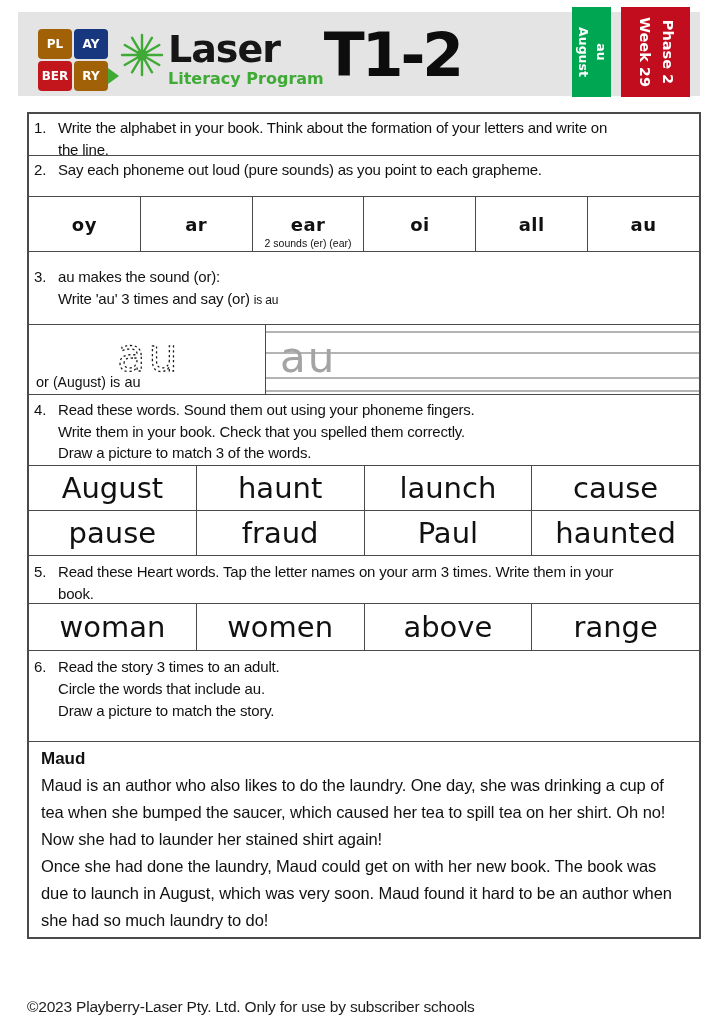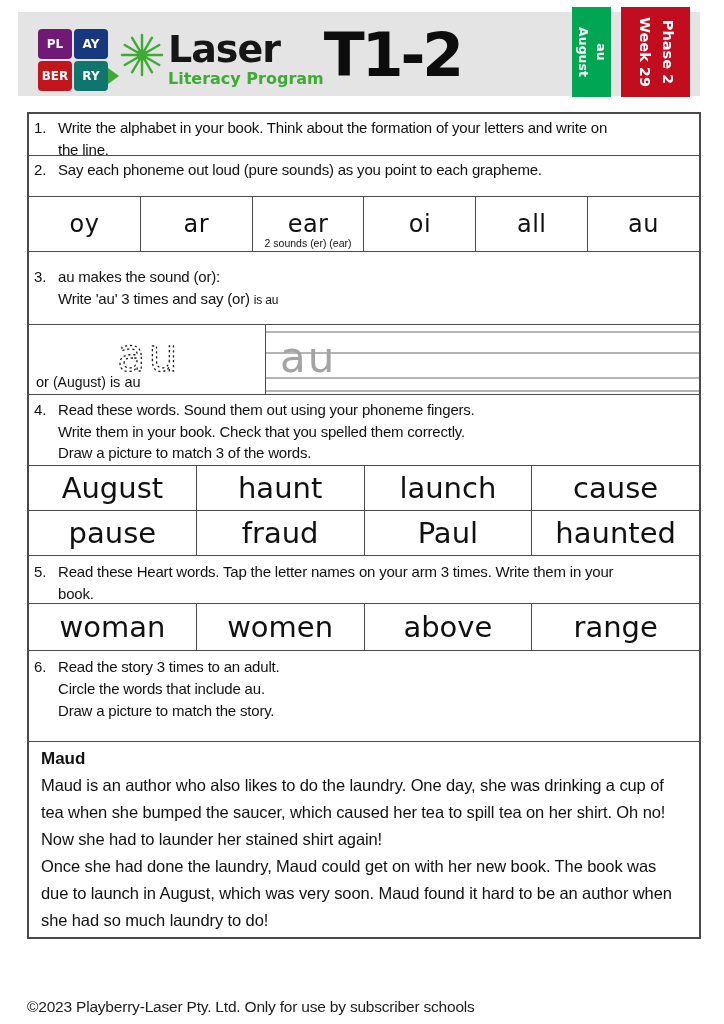--- a/index.html
+++ b/index.html
@@ -92,21 +92,21 @@
   .small-inline { font-size: 12px; }
 
   .grid-row { display: flex; }
   .gcell {
     flex: 1; border-left: 1px solid #4a4a4a;
     display: flex; align-items: center; justify-content: center;
     position: relative;
     font-family: "DejaVu Sans", sans-serif;
   }
   .gcell:first-child { border-left: none; }
-  .phoneme-main { font-size: 24px; letter-spacing: 0.5px; }
+  .phoneme-main { font-size: 18px; letter-spacing: 0.5px; font-weight: bold; }
   .phoneme-note {
     position: absolute; bottom: 2px; left: 0; right: 0;
     text-align: center; font-size: 10.5px; font-family: "Liberation Sans", sans-serif;
   }
   .word-cell { font-size: 29px; }
 
   
   .trace-row { display: flex; }
   .trace-left {
     width: 237px; flex: none; border-right: 1px solid #4a4a4a;
@@ -134,24 +134,24 @@
     position: absolute; left: 27px; top: 998px;
     font-size: 15.5px; color: #1c1c1c; letter-spacing: -0.2px;
   }
 </style>
 </head>
 <body>
 
 <div class="banner">
   <div class="logo-row">
     <div class="puzzle">
-      <div class="puzzle-tile" style="background: #701a75;">PL</div>
+      <div class="puzzle-tile" style="background: #a16207;">PL</div>
       <div class="puzzle-tile" style="background: rgb(23, 56, 126);">AY</div>
       <div class="puzzle-tile" style="background: rgb(195, 22, 28); text-align: right;">BER</div>
-      <div class="puzzle-tile" style="background: #0f766e;">RY</div>
+      <div class="puzzle-tile" style="background: #a16207;">RY</div>
       <div class="puzzle-arrow"></div>
     </div>
     <svg class="starburst" width="44" height="44" viewBox="0 0 44 44">
       <g stroke="#3faa35" stroke-width="2.4" stroke-linecap="round">
         <line x1="42" y1="22" x2="27" y2="22"></line>
           <line x1="39.3" y1="32" x2="26.3" y2="24.5"></line>
         <line x1="32" y1="39.3" x2="24.5" y2="26.3"></line>
           <line x1="22" y1="42" x2="22" y2="27"></line>
         <line x1="12" y1="39.3" x2="19.7" y2="26.3"></line>
           <line x1="4.7" y1="32" x2="17.7" y2="24.5"></line>

